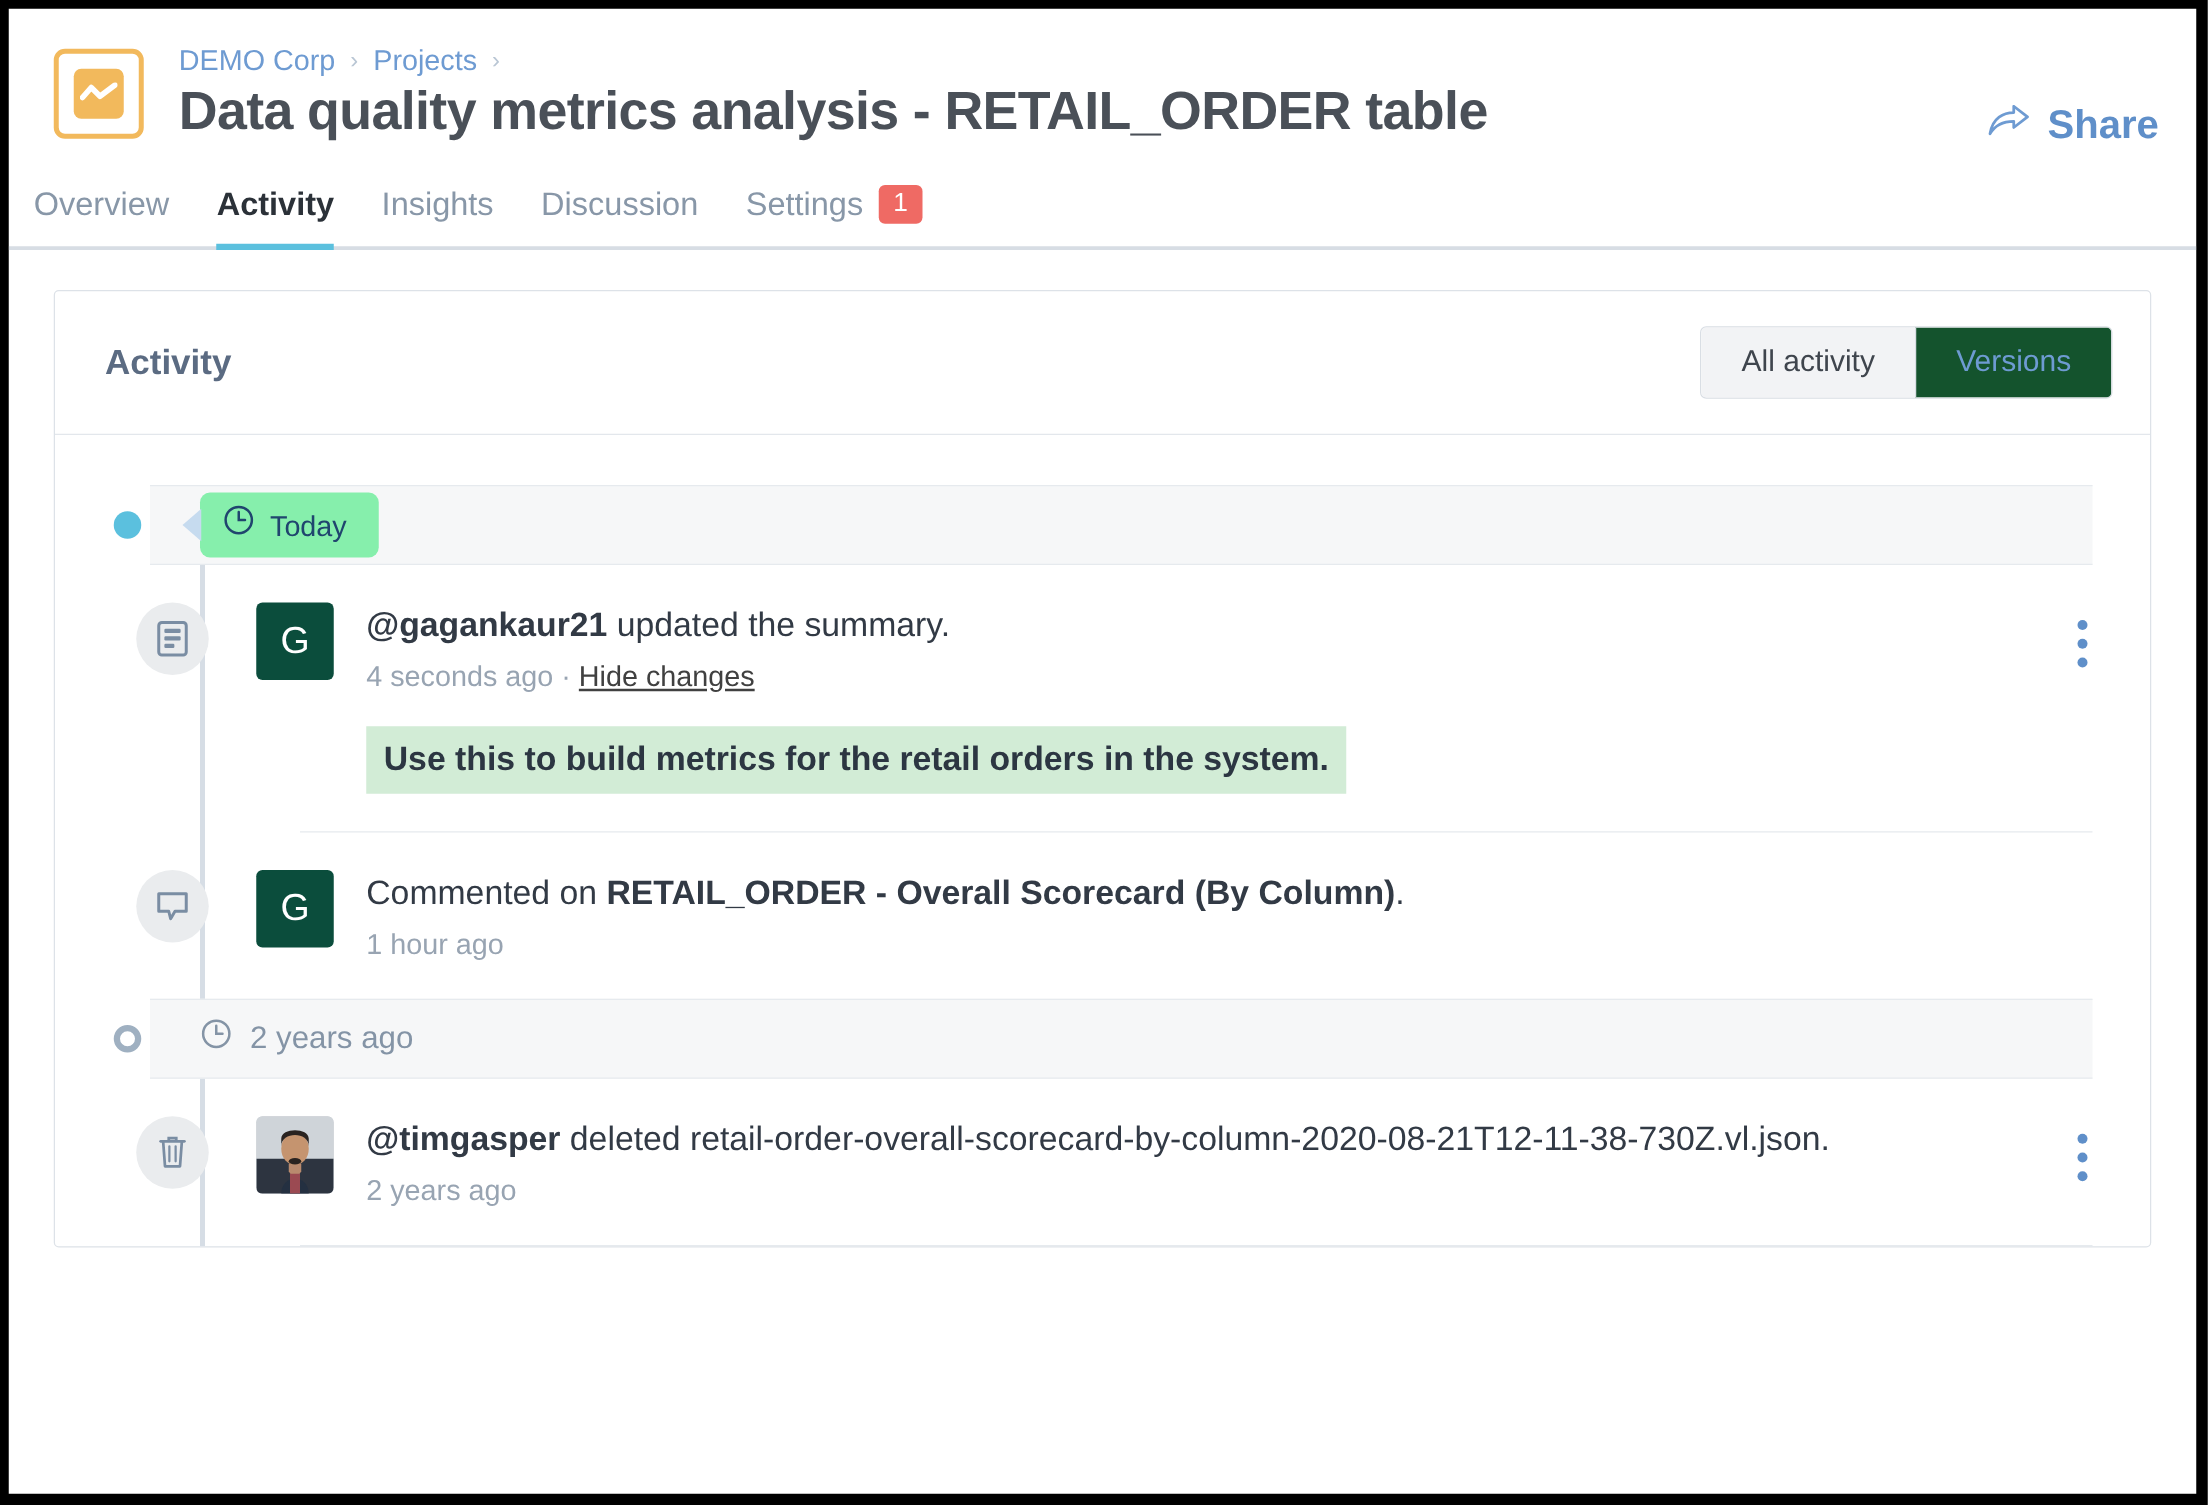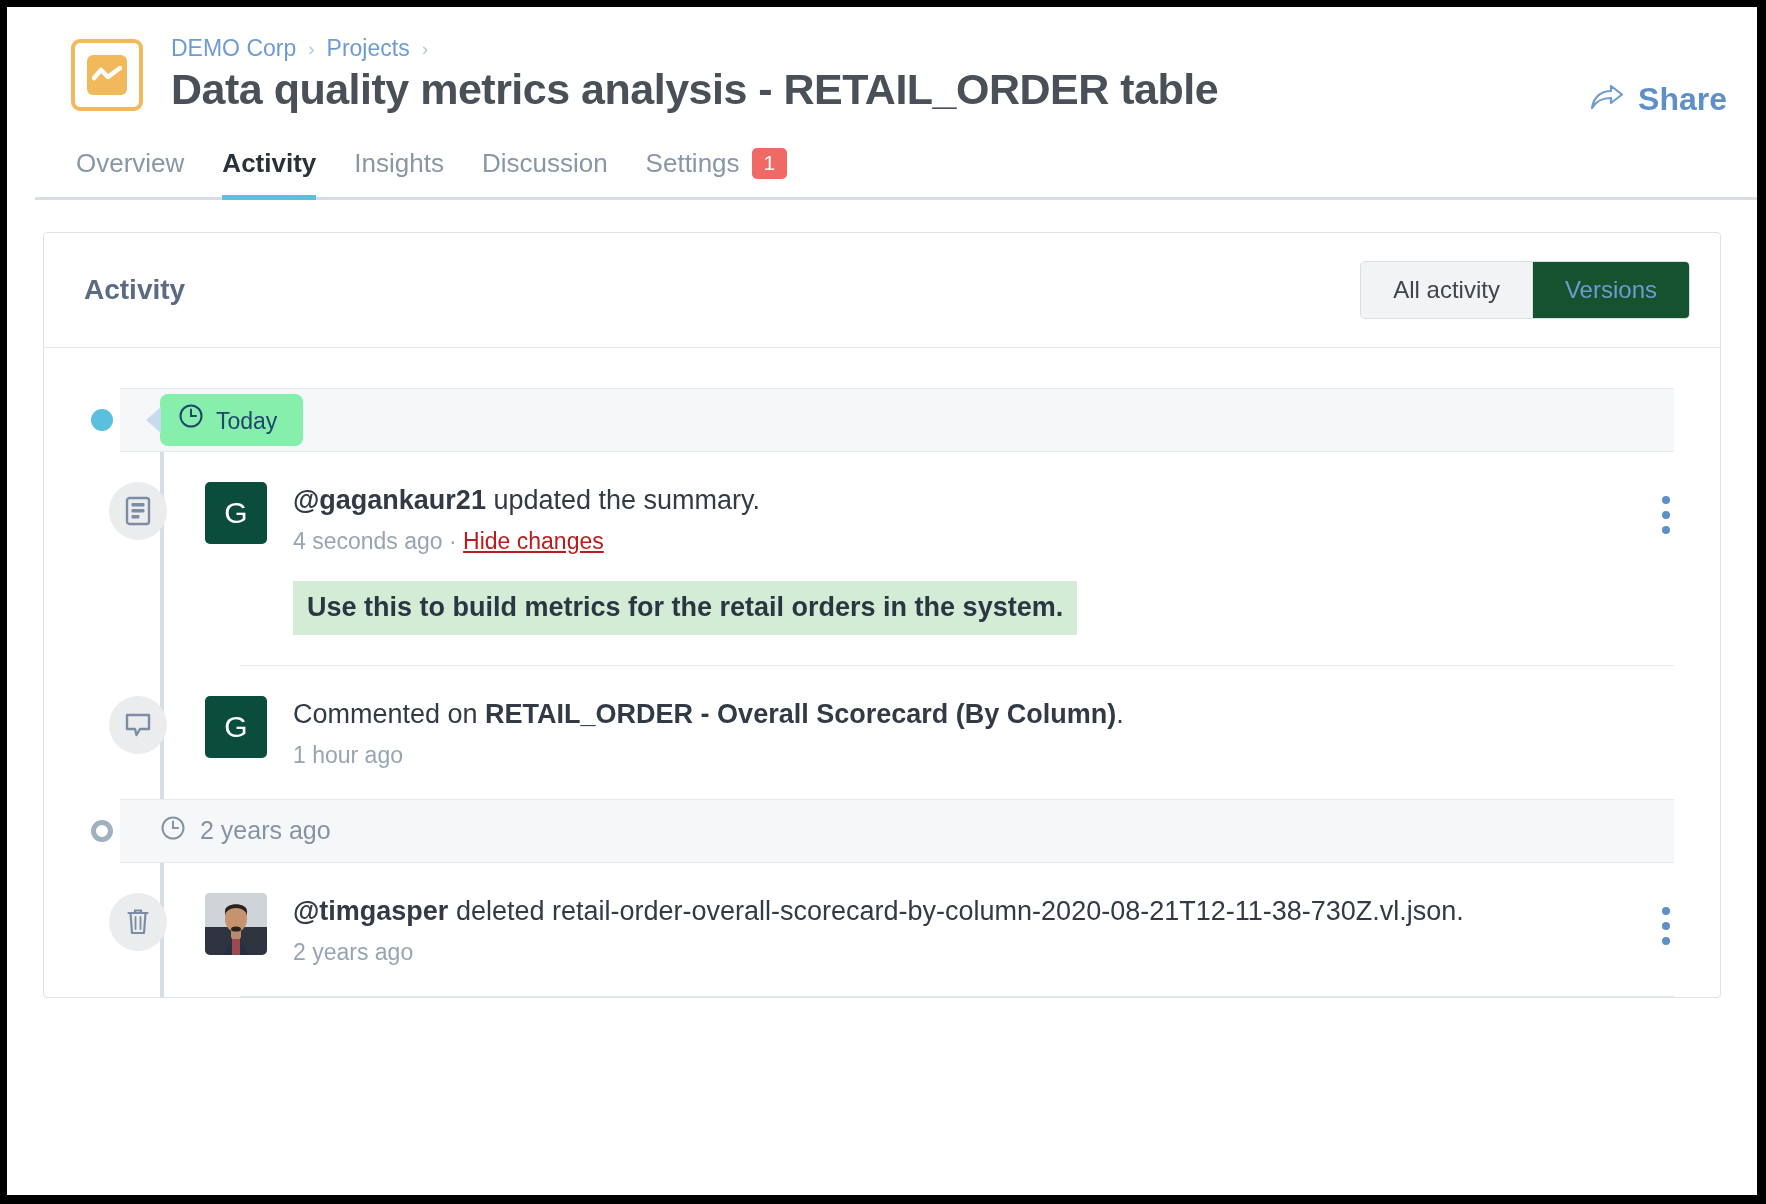--- a/index.html
+++ b/index.html
@@ -20,21 +20,20 @@
     width: 1750px;
     height: 1188px;
     background: #ffffff;
     overflow: hidden;
   }
 
   
   .header {
     position: relative;
     padding: 26px 0 0 0;
-    margin-left: 28px;
   }
   .header-row {
     display: flex;
     align-items: flex-start;
     padding: 0 30px 0 36px;
   }
   .logo-box {
     width: 72px;
     height: 72px;
     border: 4px solid #f2b95c;
@@ -101,21 +100,21 @@
   .share-label {
     font-size: 32px;
     color: #5f8fc9;
     font-weight: bold;
   }
 
   
   .tabs {
     display: flex;
     align-items: flex-end;
-    padding: 0 41px;
+    padding: 0 20px;
     margin-top: 30px;
     border-bottom: 3px solid #d7dde4;
     position: relative;
   }
   .tab {
     font-size: 26px;
     color: #8897a8;
     padding: 0 0 18px 0;
     margin-right: 38px;
     cursor: pointer;
@@ -306,21 +305,21 @@
     line-height: 1.25;
     white-space: nowrap;
   }
   .entry-main b { font-weight: bold; }
   .entry-sub {
     font-size: 23px;
     color: #98a4b2;
     margin-top: 10px;
   }
   .entry-sub a {
-    color: #b91c1c;
+    color: #404040;
   }
   .diff-wrap { margin-top: 26px; }
   .diff-add {
     display: inline-block;
     background: #d2ecd6;
     color: #2c3642;
     font-size: 27px;
     padding: 10px 14px 12px 14px;
     line-height: 1.2;
     font-weight: bold;

